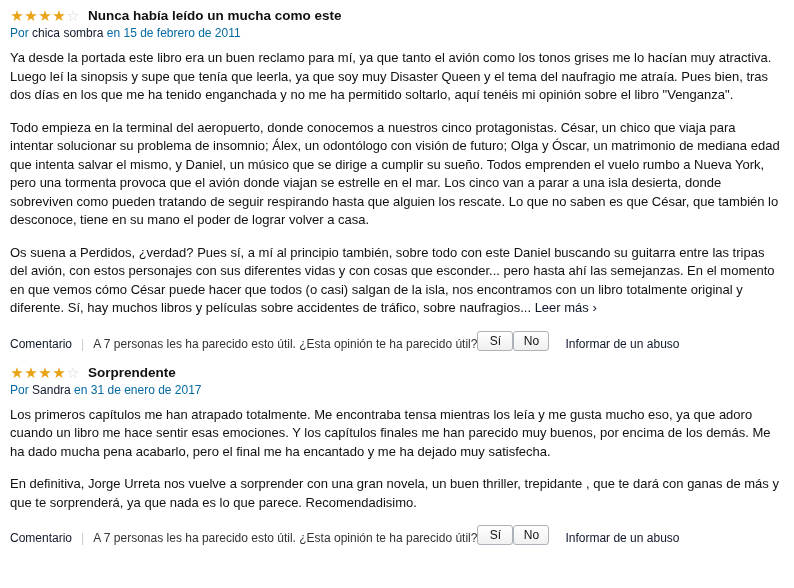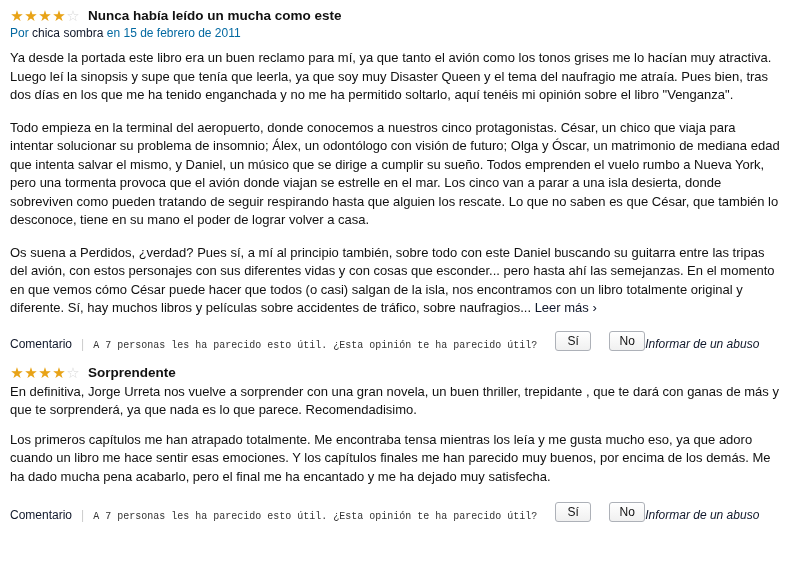--- a/index.html
+++ b/index.html
@@ -88,42 +88,41 @@
     gap: 0px;
     padding-top: 2px;
     padding-bottom: 4px;
   }
   .footer-bar .sep {
     color: #cccccc;
     margin: 0 9px;
   }
   .helpful-text {
     color: #333333;
-    font-size: 10px;
-    font-family: Liberation Mono, monospace;
+    font-size: 12px;
   }
   .vote-btn {
     display: inline-block;
     min-width: 20px;
     text-align: center;
     border: 1px solid #adb1b8;
     border-radius: 3px;
     background: linear-gradient(to bottom, #ffffff, #f0f0f0);
     font-size: 12px;
     color: #111111;
     padding: 2px 7px;
-    margin-left: 18px;
+    margin-left: 0;
     cursor: pointer;
     line-height: 14px;
   }
   .vote-btn:first-of-type {
     margin-left: 10px;
   }
   .abuse {
-    font-style: italic;
+    margin-left: 16px;
   }
   .divider-space {
     height: 8px;
   }
 </style>
 </head>
 <body>
 
 <div class="page">
 
@@ -155,22 +154,28 @@
 
   <div class="divider-space"></div>
 
   <div class="review">
     <div class="review-header">
       <span class="stars">
         <span class="star">★</span><span class="star">★</span><span class="star">★</span><span class="star">★</span><span class="star off">☆</span>
       </span>
       <span class="review-title">Sorprendente</span>
     </div>
+    <div class="byline">
+      <span class="muted">Por</span>
+      <a class="link" href="#">Sandra</a>
+      <span class="muted">en</span>
+      <span class="muted">31 de enero de 2017</span>
+    </div>
+    <p class="body-text">Los primeros capítulos me han atrapado totalmente. Me encontraba tensa mientras los leía y me gusta mucho eso, ya que adoro cuando un libro me hace sentir esas emociones. Y los capítulos finales me han parecido muy buenos, por encima de los demás. Me ha dado mucha pena acabarlo, pero el final me ha encantado y me ha dejado muy satisfecha.</p>
     <p class="body-text last">En definitiva, Jorge Urreta nos vuelve a sorprender con una gran novela, un buen thriller, trepidante , que te dará con ganas de más y que te sorprenderá, ya que nada es lo que parece. Recomendadisimo.</p>
-    <p class="body-text">Los primeros capítulos me han atrapado totalmente. Me encontraba tensa mientras los leía y me gusta mucho eso, ya que adoro cuando un libro me hace sentir esas emociones. Y los capítulos finales me han parecido muy buenos, por encima de los demás. Me ha dado mucha pena acabarlo, pero el final me ha encantado y me ha dejado muy satisfecha.</p>
     <div class="footer-bar">
       <a class="link" href="#">Comentario</a>
       <span class="sep">|</span>
       <span class="helpful-text">A 7 personas les ha parecido esto útil. ¿Esta opinión te ha parecido útil?</span>
       <span class="vote-btn">Sí</span>
       <span class="vote-btn">No</span>
       <a class="link abuse" href="#">Informar de un abuso</a>
     </div>
   </div>
 

